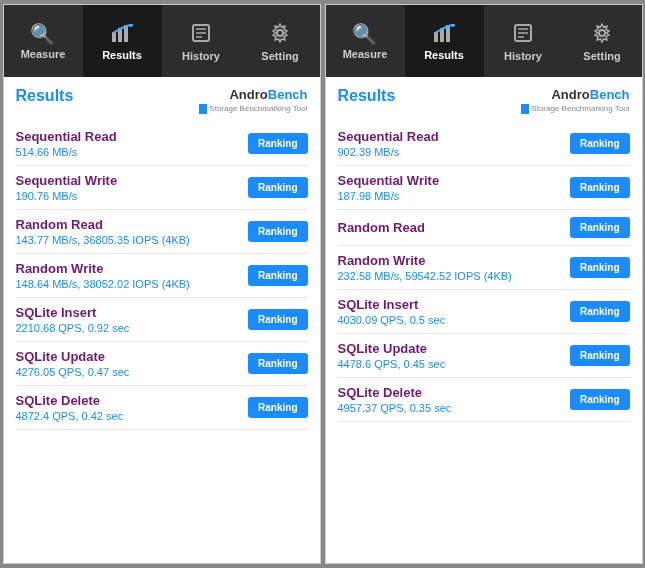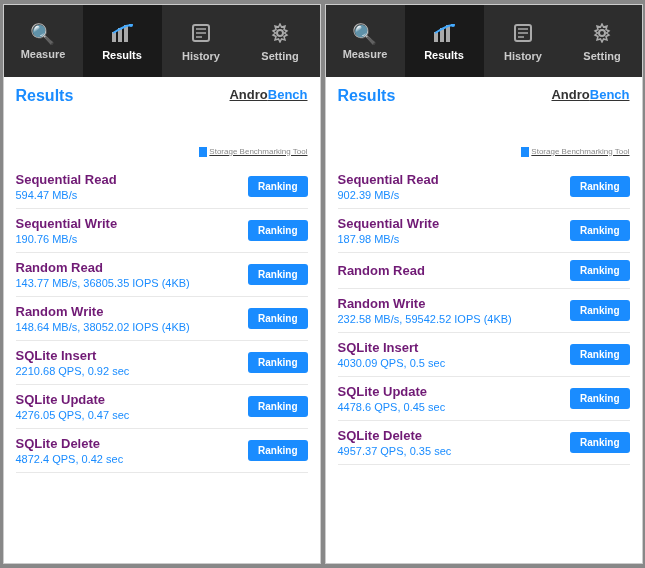--- a/index.html
+++ b/index.html
@@ -69,36 +69,34 @@
       color: #1a8cff;
       font-size: 16px;
       font-weight: bold;
     }
     .brand {
       font-size: 13px;
       font-weight: bold;
       color: #333;
       text-align: right;
       line-height: 1.3;
-      text-decoration: underline;
     }
     .brand span.andro {
       color: #333;
     }
     .brand span.bench {
       color: #1a8cff;
     }
     .brand .subtitle {
       font-size: 8px;
       color: #888;
       font-weight: normal;
       display: flex;
       align-items: flex-end;
       gap: 2px;
-      margin-top: 43px;
     }
     .brand-icon {
       width: 8px;
       height: 10px;
       background: #1a8cff;
       display: inline-block;
     }
     .result-row {
       display: flex;
       justify-content: space-between;
@@ -170,21 +168,21 @@
         </div>
       </div>
       <div class="content">
         <div class="content-header">
           <span class="results-title">Results</span>
           <div class="brand"><span class="andro">Andro</span><span class="bench">Bench</span><div class="subtitle"><span class="brand-icon"></span>Storage Benchmarking Tool</div></div>
         </div>
         <div class="result-row">
           <div class="result-info">
             <div class="result-name">Sequential Read</div>
-            <div class="result-value">594.47 MB/s</div>
+            <div class="result-value">514.66 MB/s</div>
           </div>
           <button class="ranking-btn">Ranking</button>
         </div>
         <div class="result-row">
           <div class="result-info">
             <div class="result-name">Sequential Write</div>
             <div class="result-value">190.76 MB/s</div>
           </div>
           <button class="ranking-btn">Ranking</button>
         </div>

